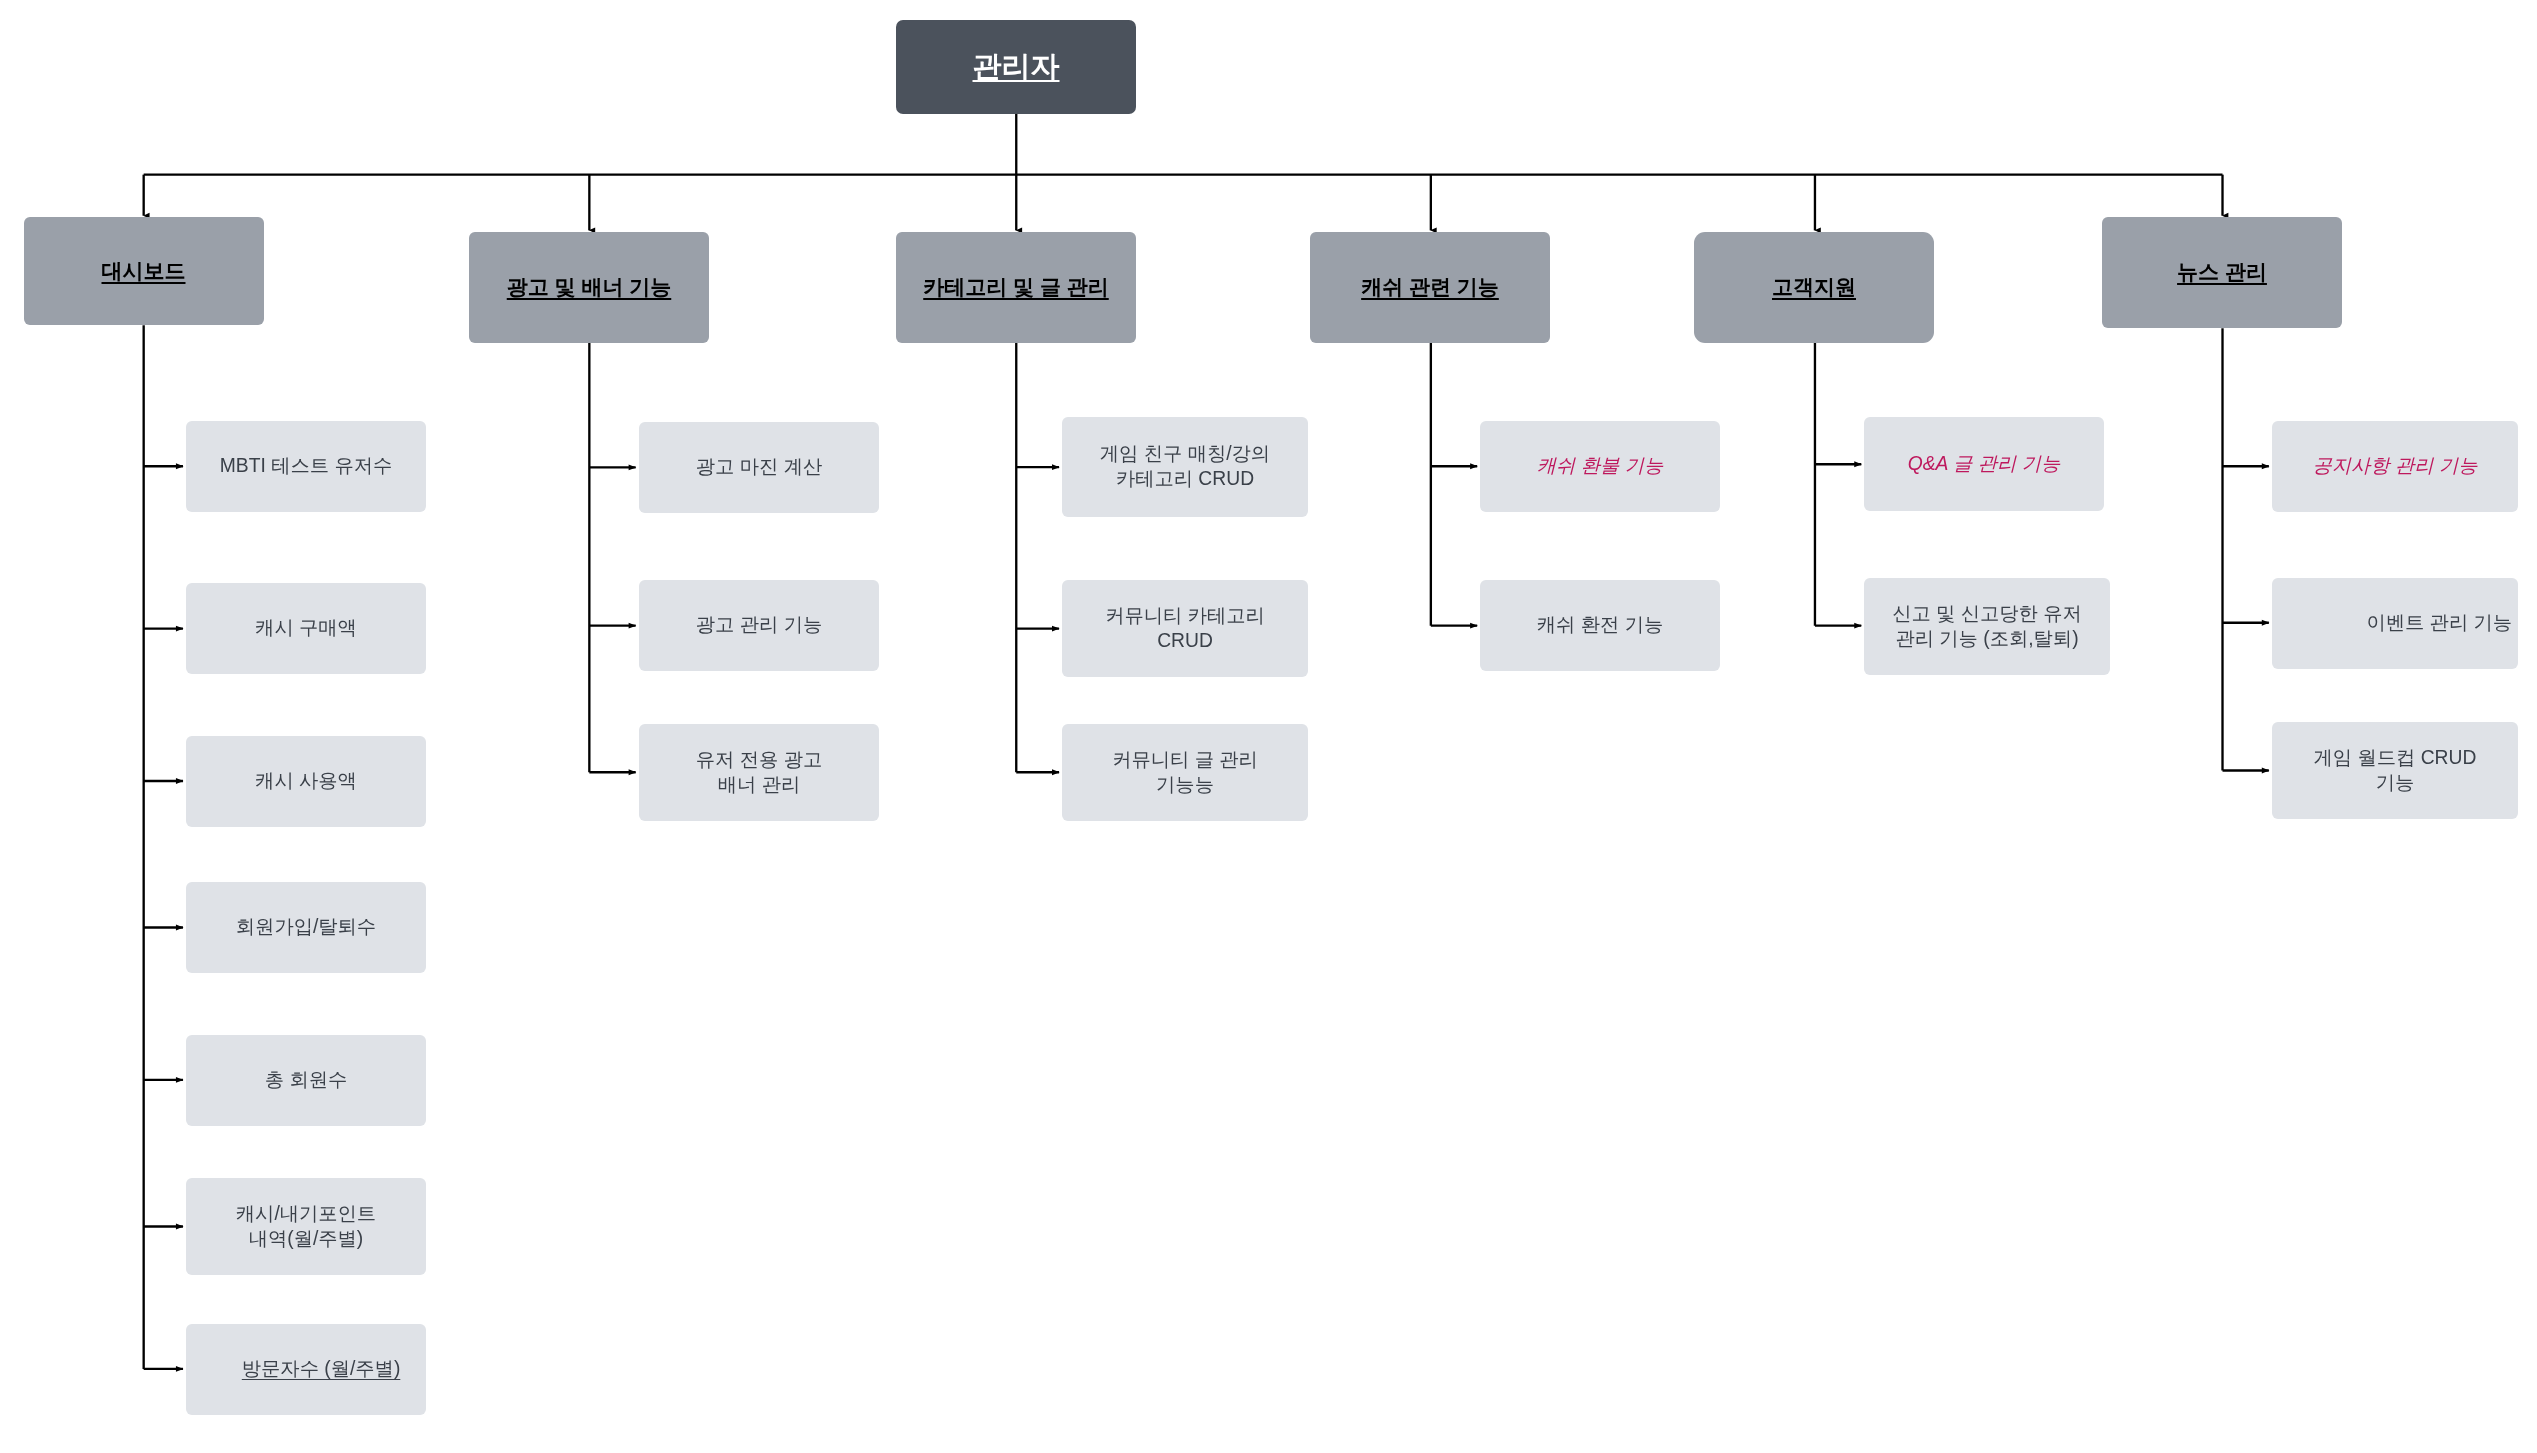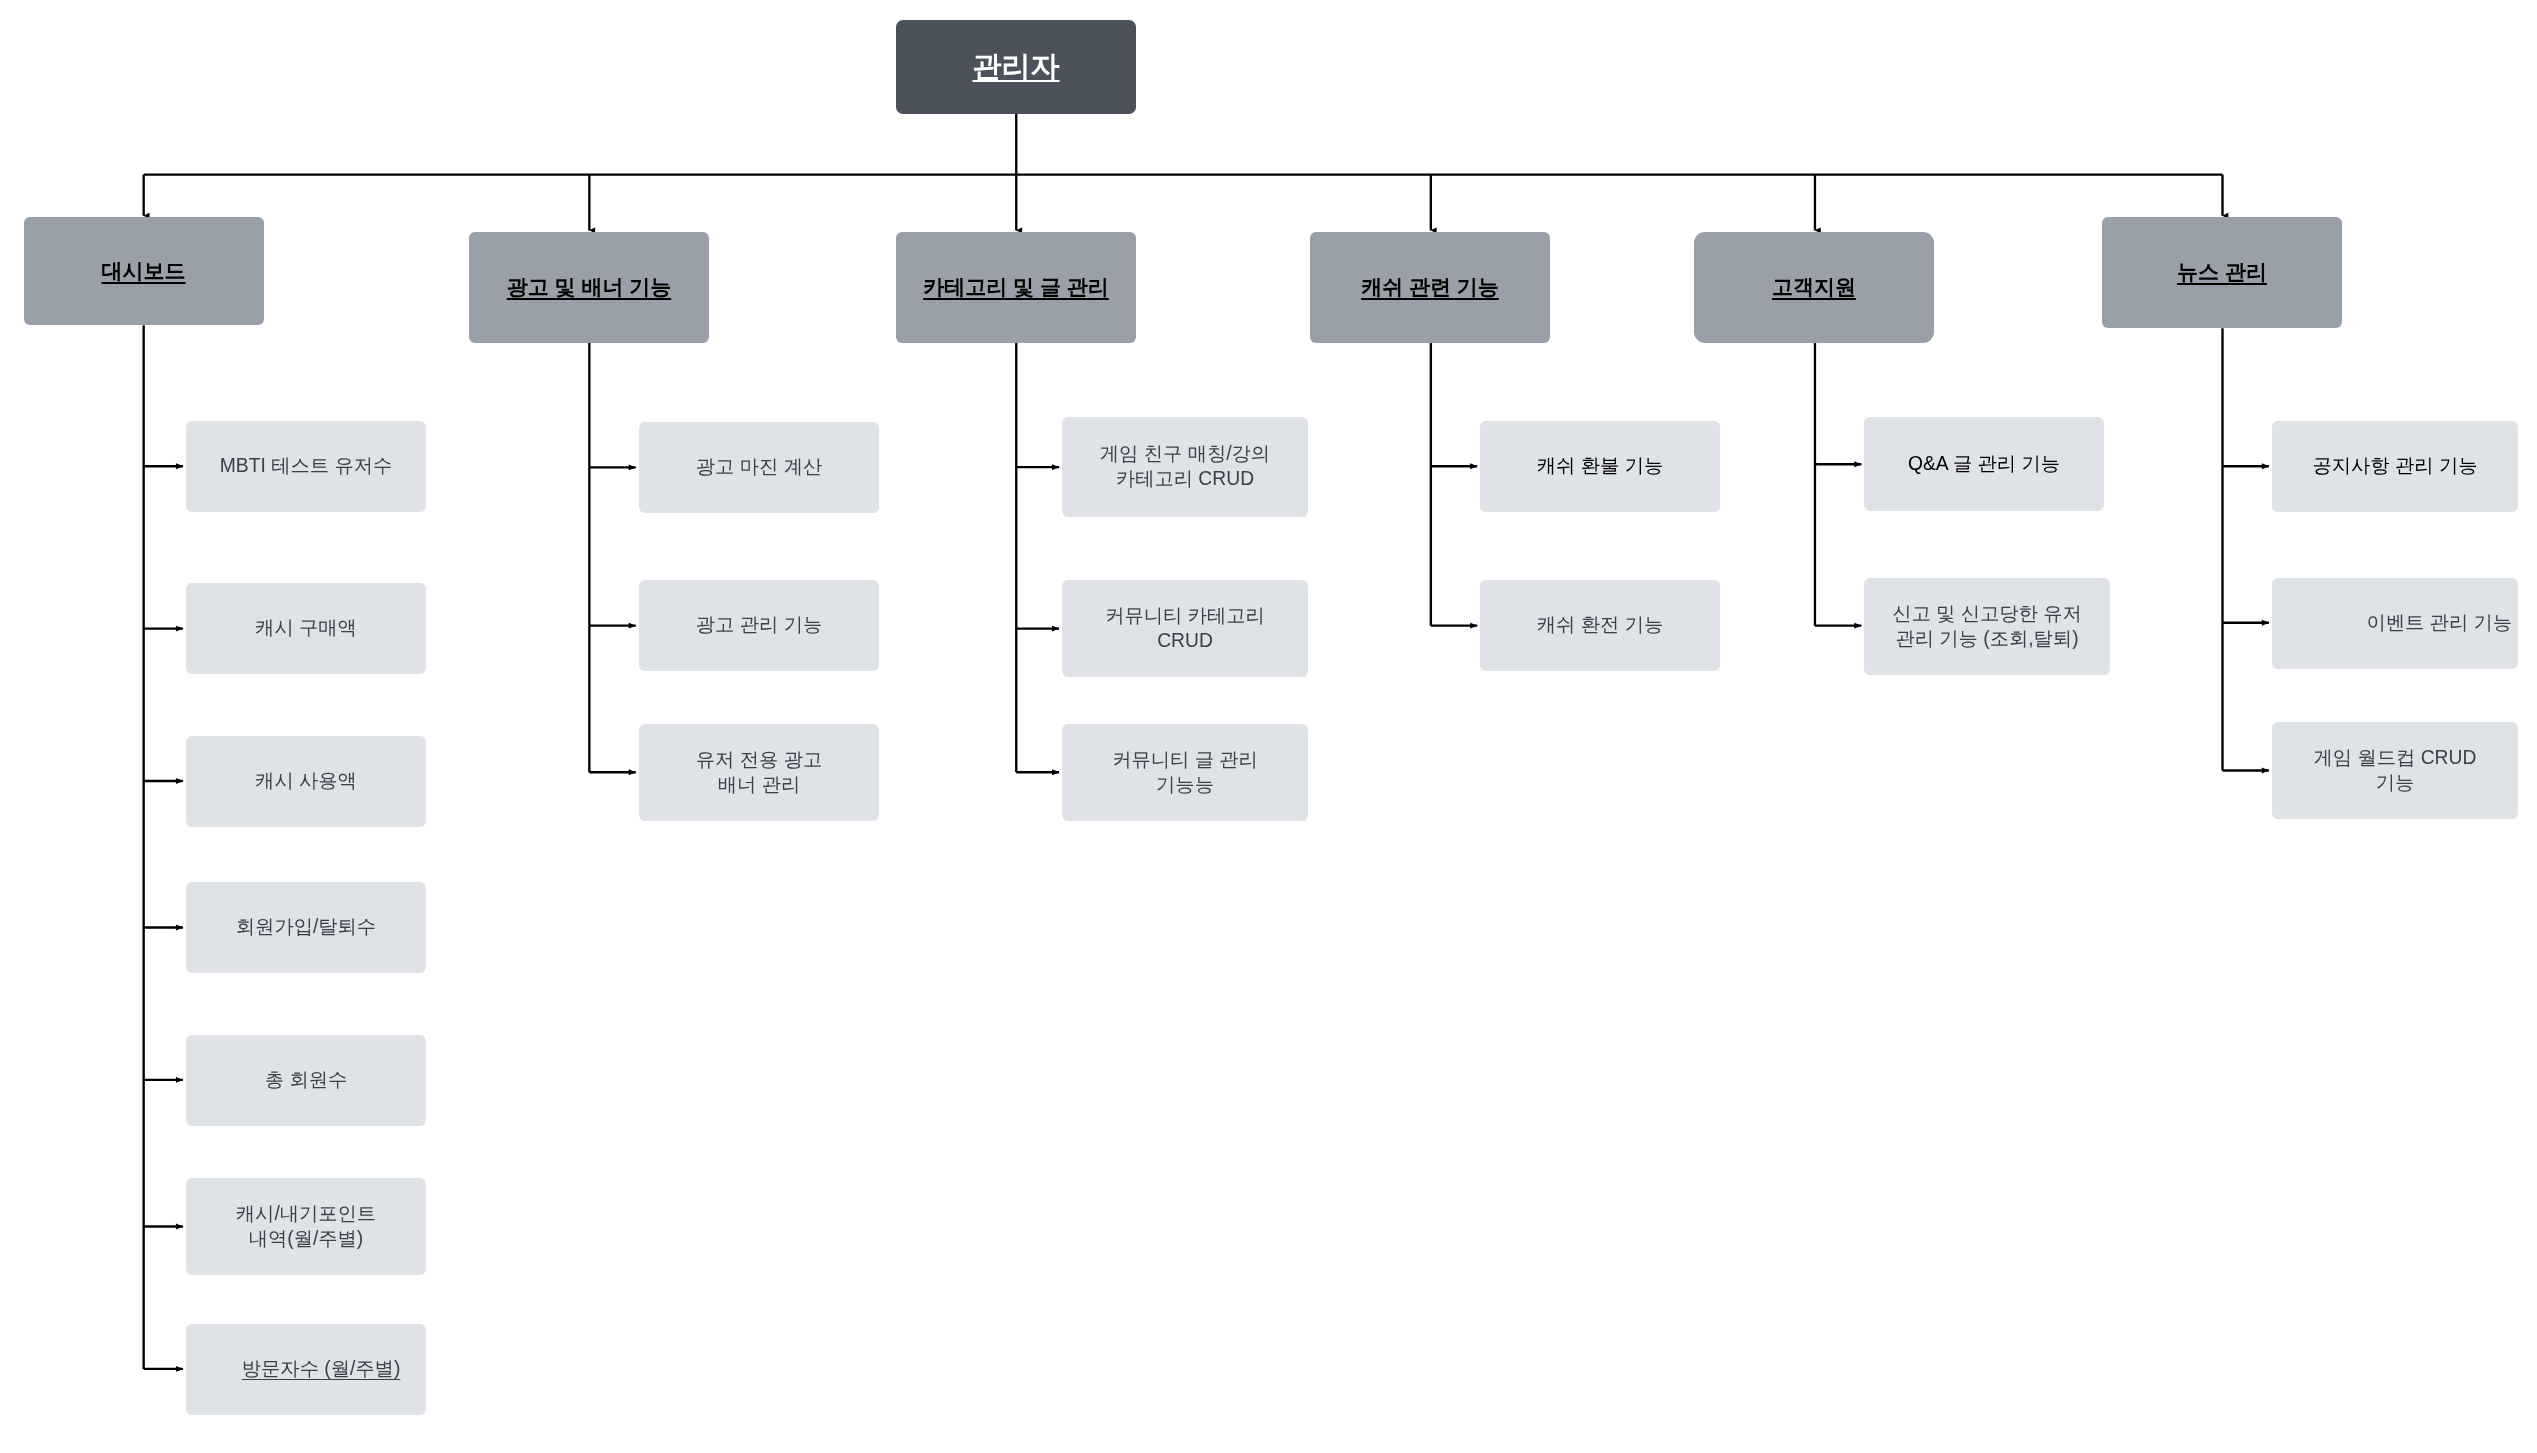--- a/index.html
+++ b/index.html
@@ -27,21 +27,21 @@
   .node.branch{
     background:#9AA0A9;color:#000000;font-size:21px;font-weight:bold;
     border-radius:5.9px;
   }
   .node.branch .t{ text-decoration:underline; text-underline-offset:3.5px; }
 
   .node.leaf{
     background:#DFE2E7;color:#3A4049;font-size:19.3px;font-weight:normal;
     border-radius:5.9px;
   }
-  .node.leaf.dark{ color:#000000; }
+  .node.leaf.dark{ color:#be185d;font-style:italic; }
   .node.leaf.ul .t{ text-decoration:underline; text-underline-offset:3.5px; }
   .t{display:block;}
 </style>
 </head>
 <body>
 
 <div id="stage">
   <svg id="wires" viewBox="0 0 4328 2479" preserveAspectRatio="none">
     <defs>
       <marker id="arrowDown" markerWidth="14" markerHeight="14" refX="6" refY="11" orient="auto" markerUnits="userSpaceOnUse">

